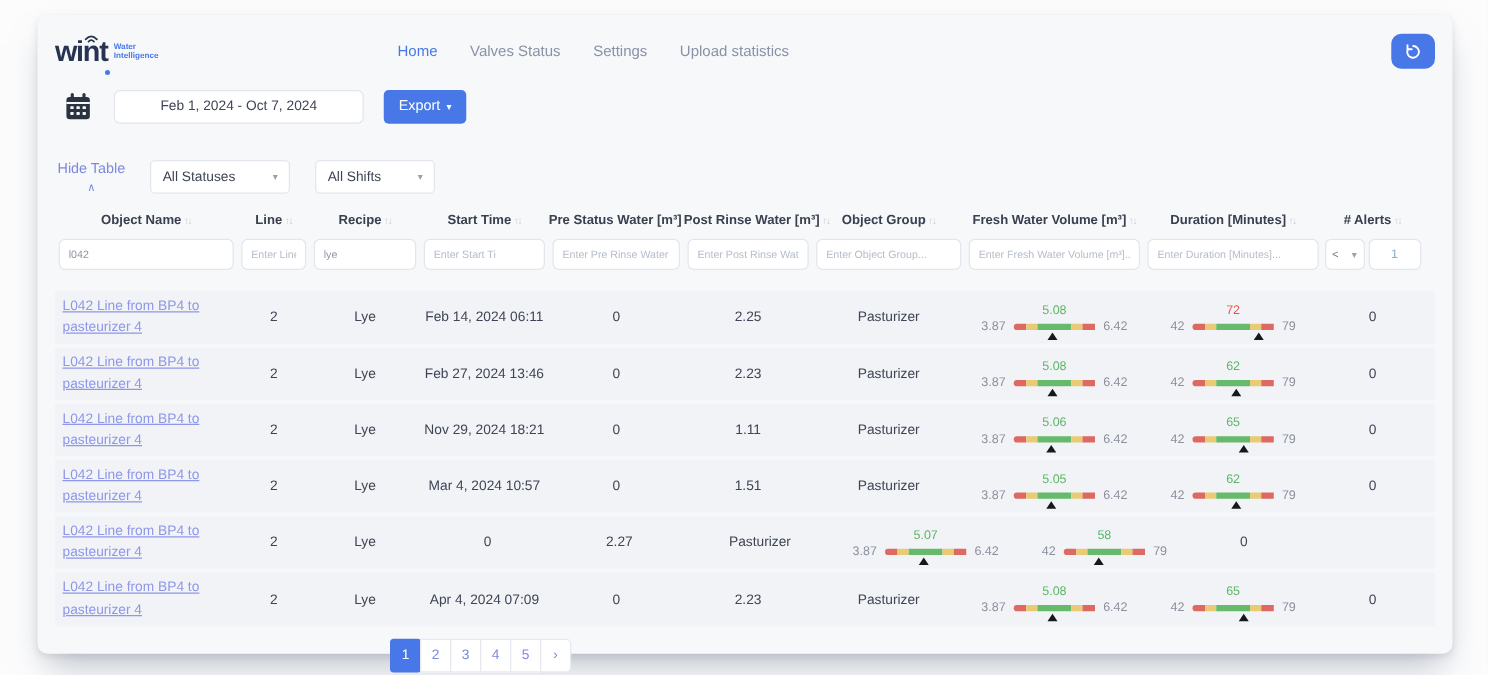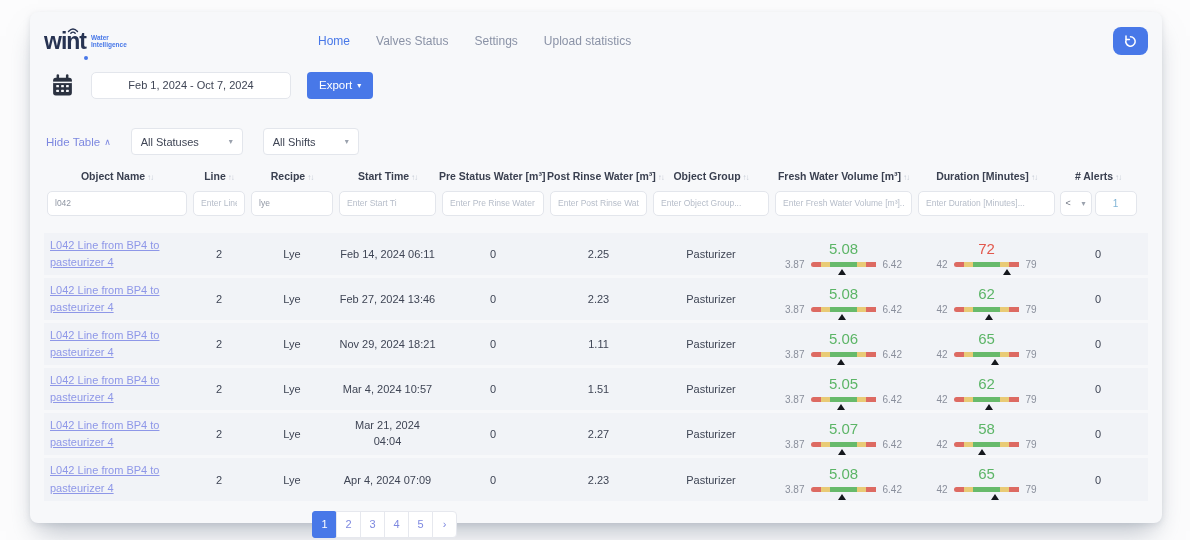--- a/index.html
+++ b/index.html
@@ -41,21 +41,21 @@
   .export-btn {
     height:27px; padding:0 12px; border:none; border-radius:4px; background:#4878e8;
     color:#fff; font-size:11.5px; font-family:"Liberation Sans",sans-serif; cursor:pointer;
     display:flex; align-items:center; gap:5px;
   }
   .export-caret { font-size:8px; }
   .kpi-toggle { margin-top:13px; padding-left:2px; font-size:11.5px; color:#7d88e0; cursor:pointer; display:inline-flex; gap:4px; align-items:center; }
   .chev { font-size:9px; }
   
   .table-controls { margin-top:28px; display:flex; align-items:center; gap:20px; padding-left:2px; }
-  .table-toggle { font-size:11.5px; color:#7d88e0; cursor:pointer; display:inline-flex; gap:4px; align-items:center; }
+  .table-toggle { font-size:11.5px; color:#7d88e0; cursor:pointer; display:inline-flex; gap:4px; align-items:center;flex-direction:column; }
   .select {
     height:27px; background:#fff; border:1px solid #e3e6ec; border-radius:4px;
     font-size:11px; color:#3f4555; display:flex; align-items:center; justify-content:space-between;
     padding:0 9px; cursor:pointer; gap:10px;
   }
   .sel-status { width:112px; } .sel-shift { width:96px; }
   .sel-caret { color:#9aa1ad; font-size:8px; }
   
   .table { margin-top:12px; }
   .thead, .trow, .frow { display:flex; align-items:center; }
@@ -80,21 +80,21 @@
     min-height:42px; background:#f1f3f7; margin-bottom:3px;
     font-size:11px; color:#3f4555;
   }
   .td { text-align:center; }
   .td-left { text-align:left; padding:4px 6px; }
   .objlink { color:#8e97e8; text-decoration:underline; line-height:1.55; font-size:11px; cursor:pointer; display:inline-block; text-align:left; }
   .st { white-space:nowrap; display:inline-block; }
   .st.wrap { white-space:normal; width:74px; line-height:1.45; }
   
   .gauge { display:flex; flex-direction:column; align-items:center; padding-top:2px; }
-  .gval { font-size:15px; margin-bottom:1px;text-align:right; }
+  .gval { font-size:10px; margin-bottom:1px;text-align:right; }
   .val-green { color:#5cb567; } .val-red { color:#e2574c; }
   .gline { display:flex; align-items:center; gap:6px; }
   .gmin,.gmax { font-size:10px; color:#8a8f9c; }
   .gbar { position:relative; width:66px; height:5px; display:flex; margin-bottom:8px; top:4px; }
   .gseg { height:5px; }
   .gseg.r { background:#dd6a62; } .gseg.y { background:#e9cb76; } .gseg.g { background:#67ba6b; }
   .gseg:first-child { border-radius:3px 0 0 3px; } .gseg:last-child { border-radius:0 3px 3px 0; }
   .gmark {
     position:absolute; top:7px; transform:translateX(-50%);
     width:0; height:0; border-left:4px solid transparent; border-right:4px solid transparent;
@@ -409,21 +409,20 @@
           <span class="gmax">79</span>
         </span>
       </div>
     </div>
     <div class="td c-alerts">0</div>
   </div>
         <div class="trow">
     <div class="td td-left c-obj"><a class="objlink">L042 Line from BP4 to pasteurizer 4</a></div>
     <div class="td c-line">2</div>
     <div class="td c-recipe">Lye</div>
-    <div class="td c-start"><span class="st wrap">Mar 21, 2024 04:04</span></div>
     <div class="td c-pre">0</div>
     <div class="td c-post">2.27</div>
     <div class="td c-group">Pasturizer</div>
     <div class="td c-fresh">
       <div class="gauge">
         <span class="gval val-green">5.07</span>
         <span class="gline">
           <span class="gmin">3.87</span>
           <span class="gbar">
             <span class="gseg r" style="width:16%"></span>

